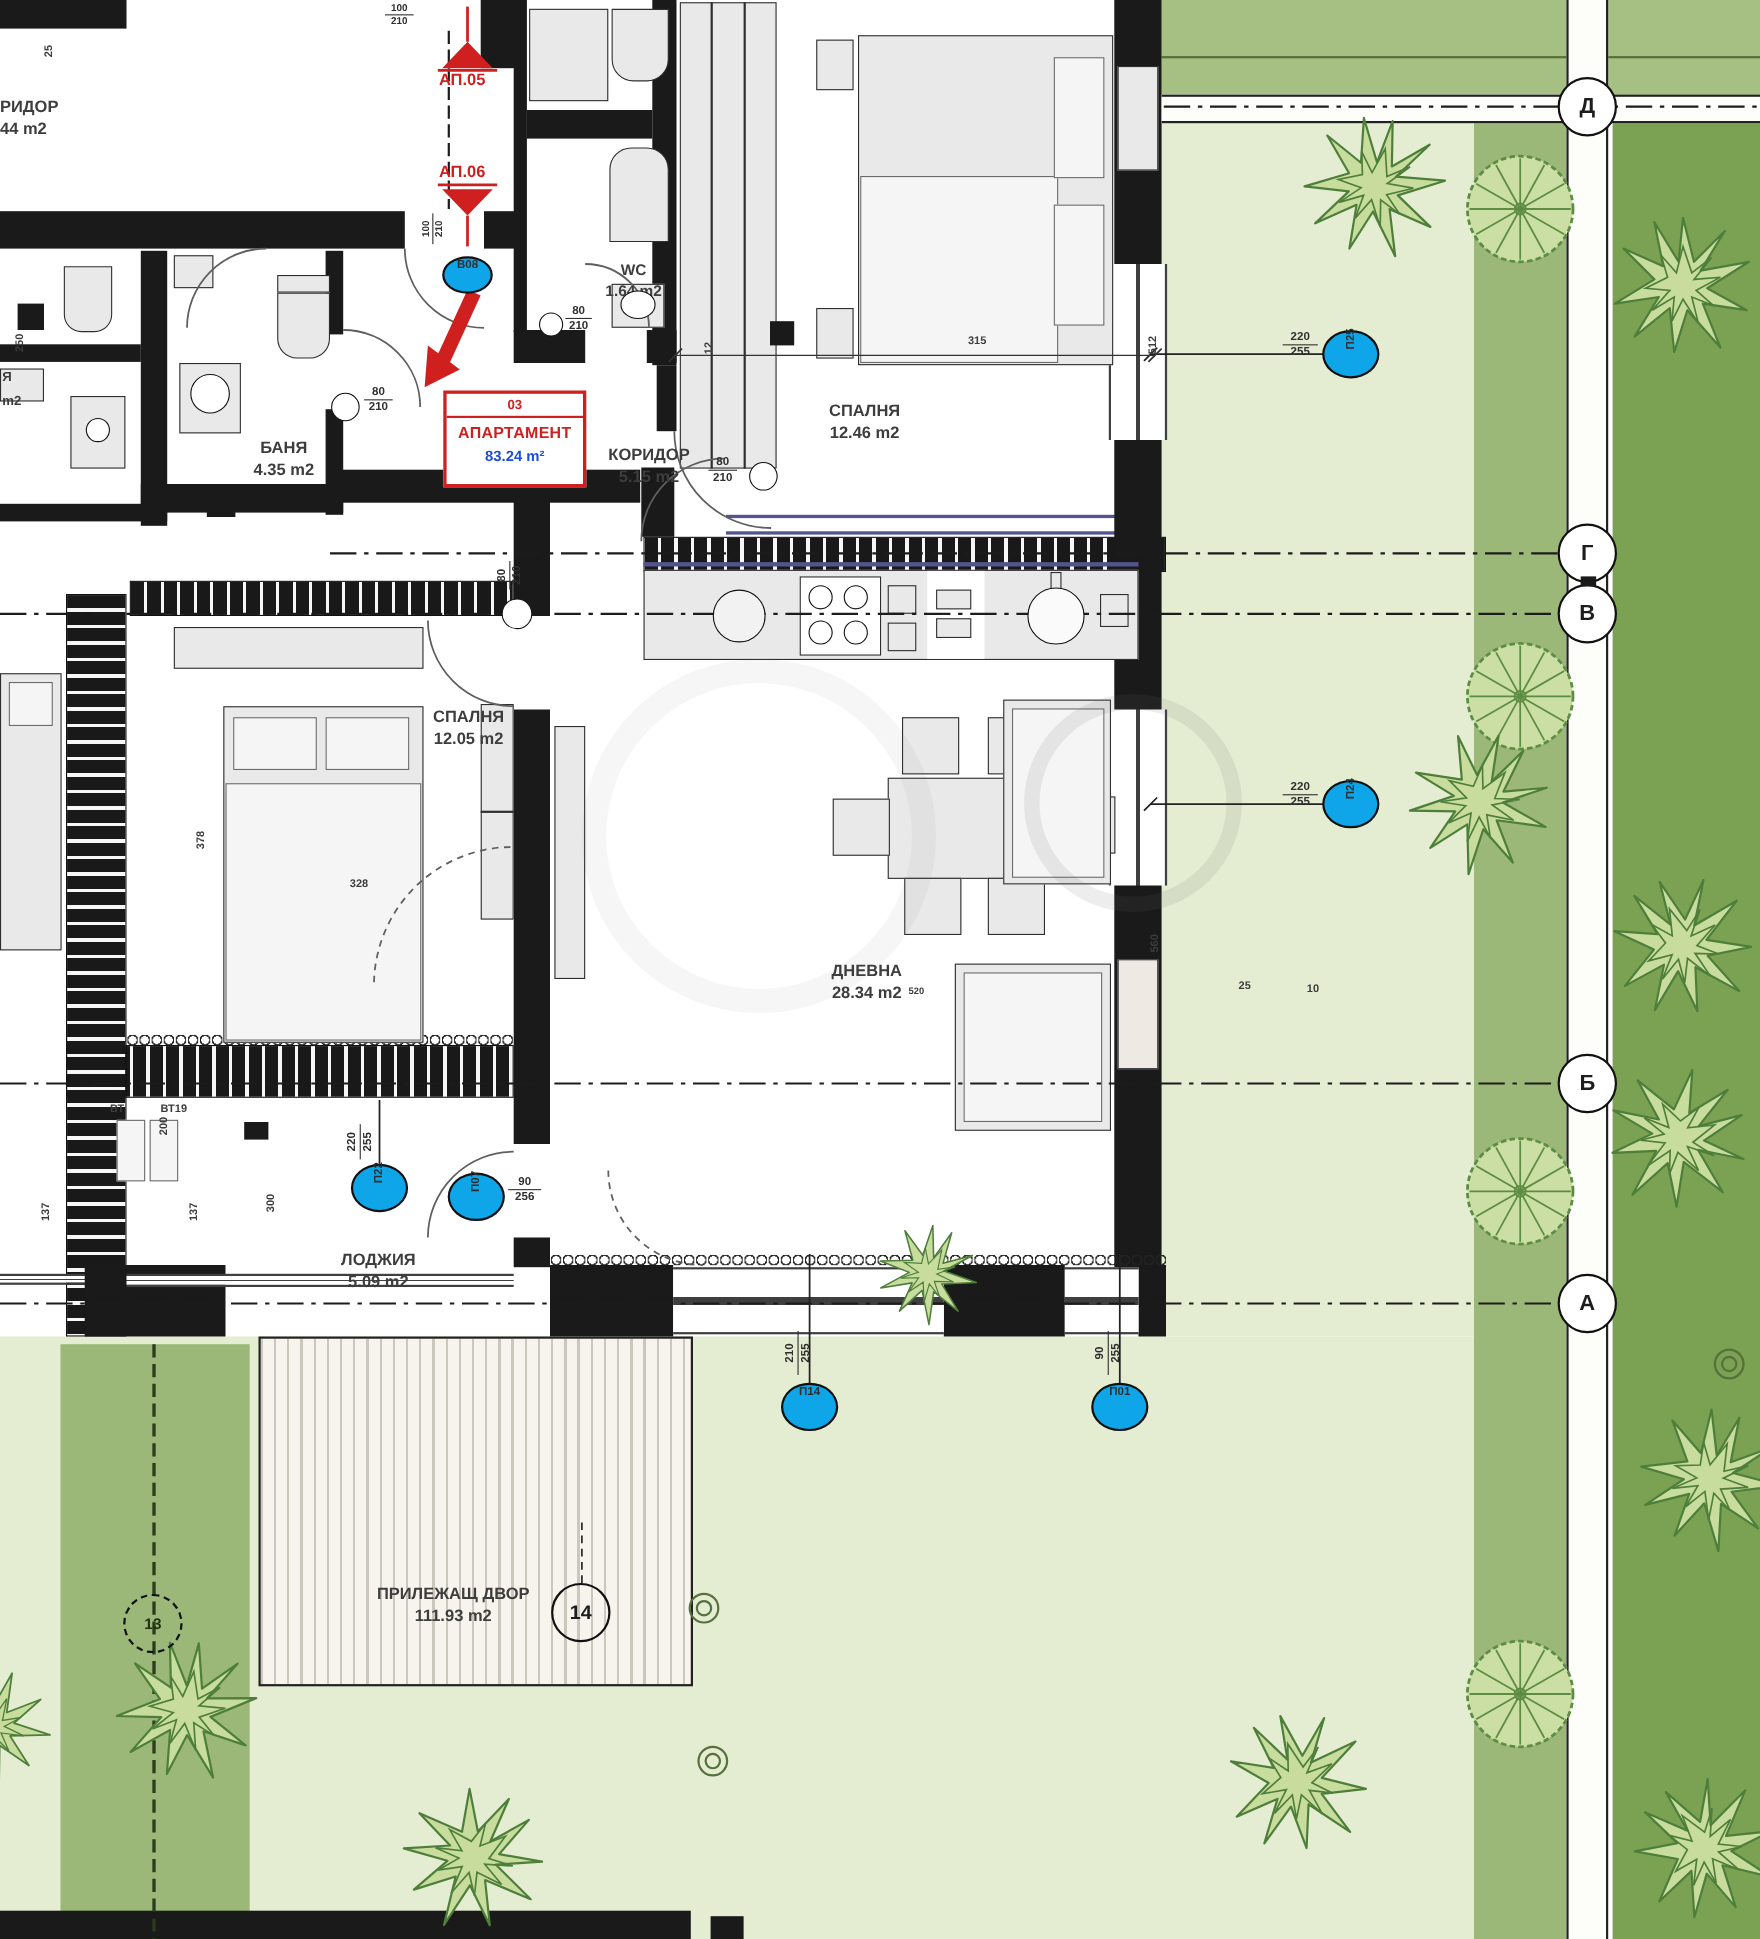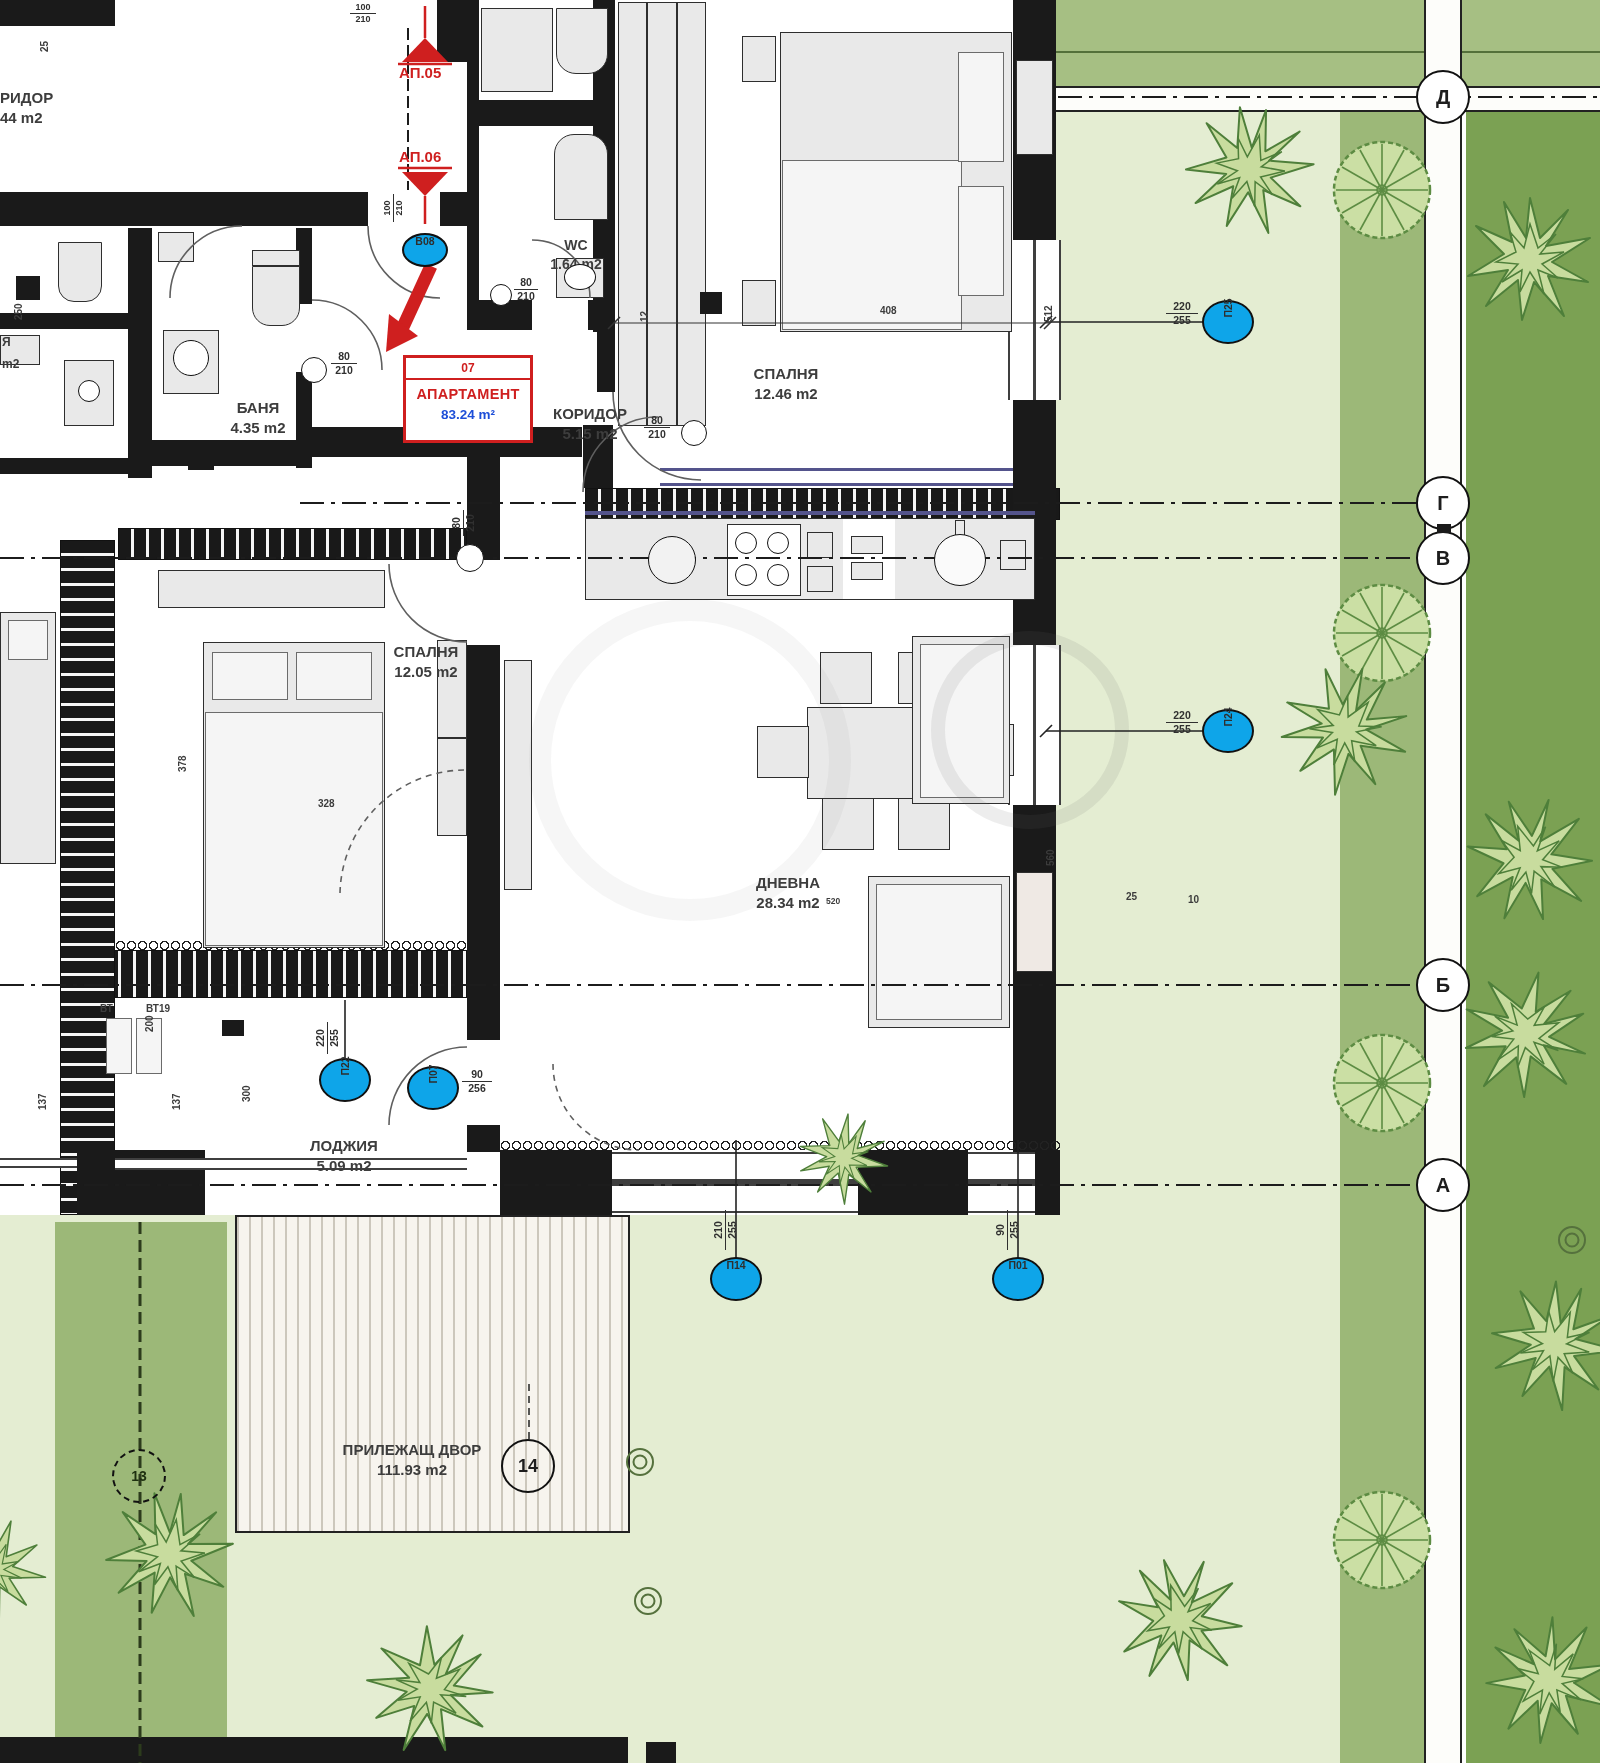--- a/index.html
+++ b/index.html
@@ -372,21 +372,21 @@
     </div>
   <div class="smc" style="left:456px;top:544px;width:28px;height:28px;"></div>
   <div class="frac rot" style="left:450px;top:536px;width:26px;">
       <span>80</span>
       <span>210</span>
     </div>
 
   <div class="ap" style="left:399px;top:64px;">АП.05</div>
   <div class="ap" style="left:399px;top:148px;">АП.06</div>
   <div class="hl-box">
-    <div class="hl-num">07</div>
+    <div class="hl-num">03</div>
     <div class="hl-title">АПАРТАМЕНТ</div>
     <div class="hl-area">83.24 m²</div>
   </div>
 
   <div class="room left" style="left:0;top:88px;">
     <div>РИДОР</div>
     <div>44 m2</div>
   </div>
   <div class="room" style="left:576px;top:236px;font-size:14px;">
     <div>WC</div>
@@ -415,21 +415,21 @@
   <div class="dim" style="left:826px;top:897px;font-size:8.5px;">520</div>
   <div class="room" style="left:344px;top:1136px;">
     <div>ЛОДЖИЯ</div>
     <div>5.09 m2</div>
   </div>
   <div class="room" style="left:412px;top:1440px;">
     <div>ПРИЛЕЖАЩ ДВОР</div>
     <div>111.93 m2</div>
   </div>
 
-  <div class="dim" style="left:880px;top:306px;">408</div>
+  <div class="dim" style="left:880px;top:306px;">315</div>
   <div class="dim rot" style="left:178px;top:772px;">378</div>
   <div class="dim" style="left:318px;top:799px;">328</div>
   <div class="dim rot" style="left:1046px;top:866px;">560</div>
   <div class="dim rot" style="left:1044px;top:322px;">512</div>
   <div class="dim rot" style="left:242px;top:1102px;">300</div>
   <div class="dim rot" style="left:145px;top:1032px;">200</div>
   <div class="dim rot" style="left:172px;top:1110px;">137</div>
   <div class="dim rot" style="left:38px;top:1110px;">137</div>
   <div class="dim rot" style="left:14px;top:320px;">250</div>
   <div class="dim rot" style="left:40px;top:52px;">25</div>

